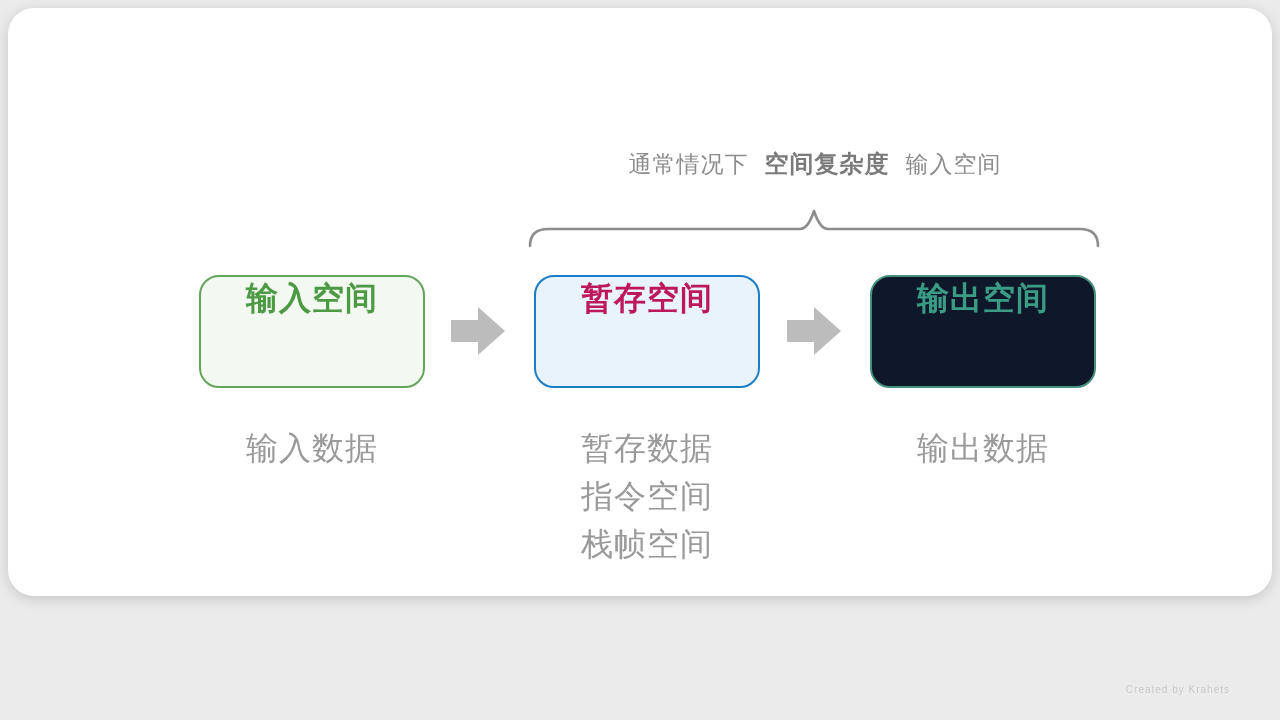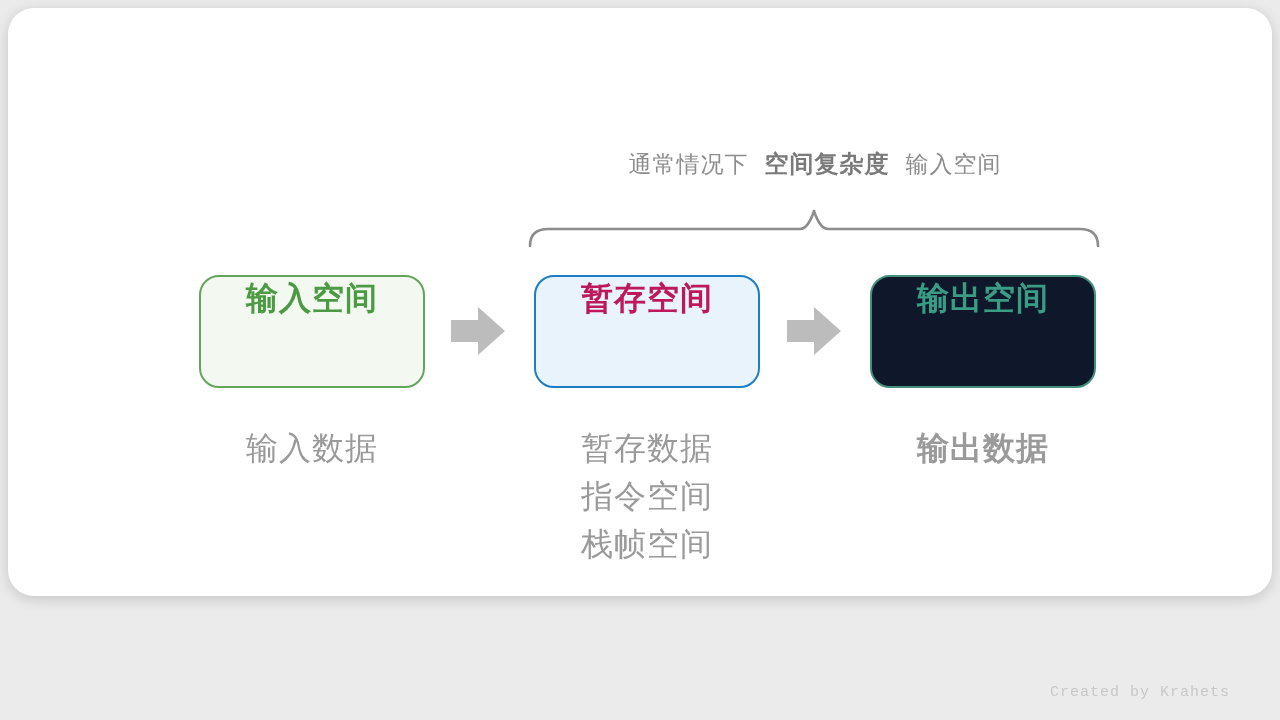--- a/index.html
+++ b/index.html
@@ -87,34 +87,34 @@
   .arrow-2 { left: 779px; }
   
   .notes {
     position: absolute;
     top: 416px;
     width: 226px;
     text-align: center;
   }
   .notes-1 { left: 191px; }
   .notes-2 { left: 526px; }
-  .notes-3 { left: 862px; font-weight: bold; }
+  .notes-3 { left: 862px; }
   .note {
     font-size: 32px;
     line-height: 48px;
     color: #9a9a9a;
     letter-spacing: 1px;
   }
   
   .credit {
     position: absolute;
     right: 42px;
     top: 676px;
-    font-family: Liberation Mono, monospace;
-    font-size: 15px;
+    font-family: Liberation Sans, sans-serif;
+    font-size: 10px;
     color: #c8c8c8;
     letter-spacing: 1px;
   }
 </style>
 </head>
 <body>
 
 <div class="stage">
   <div class="card">
 

